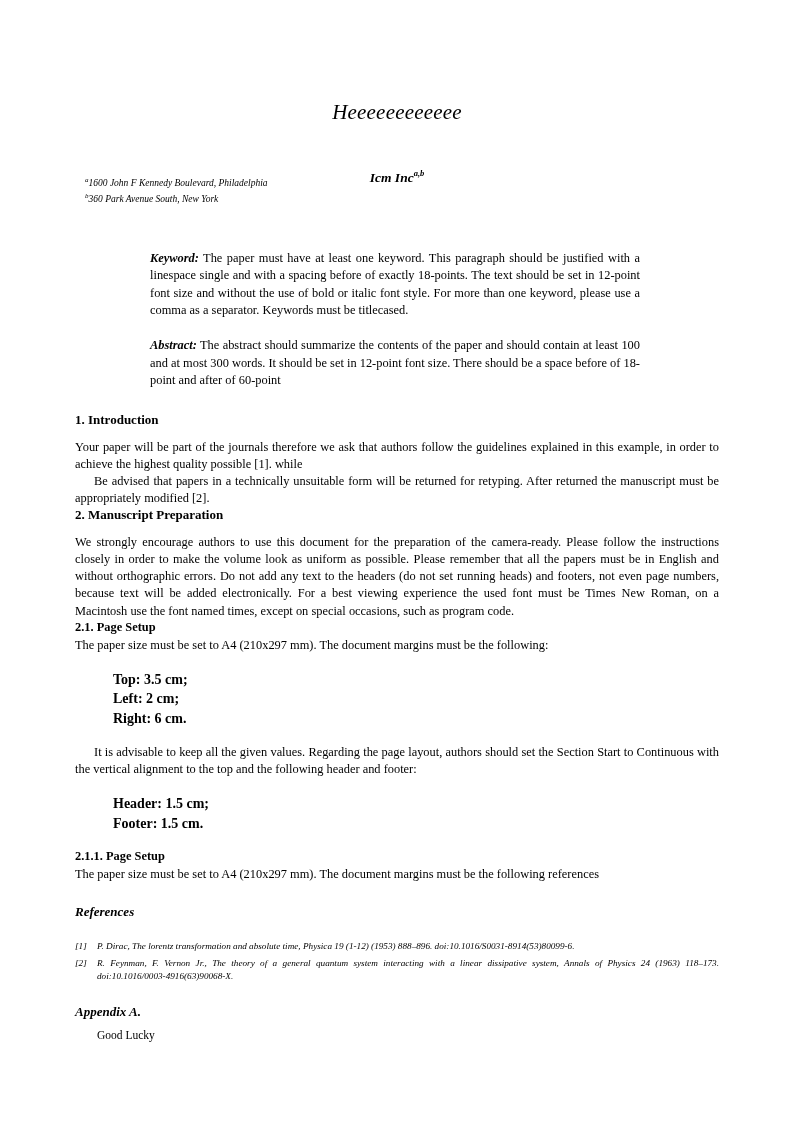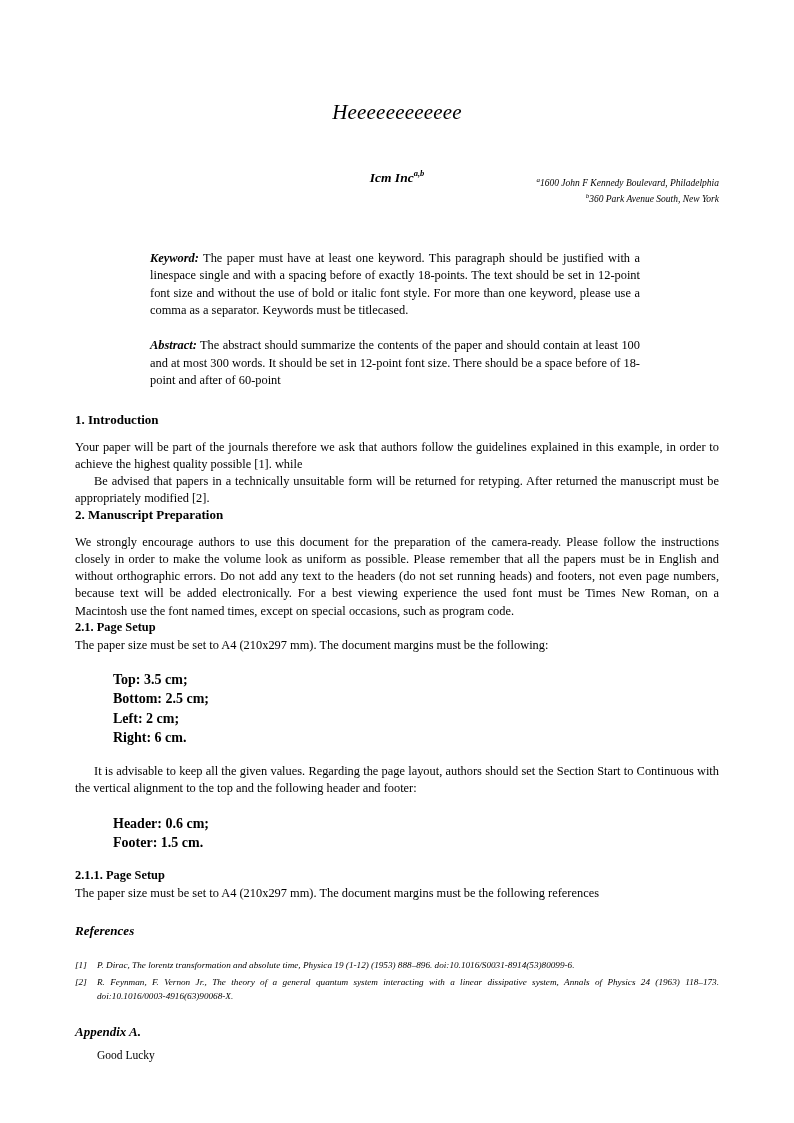--- a/index.html
+++ b/index.html
@@ -47,24 +47,24 @@
     margin-top: 20px;
   }
   .authors sup {
     font-size: 8.5px;
     font-weight: bold;
     font-style: italic;
     vertical-align: super;
   }
   .affils {
     position: absolute;
-    left: 75px;
+    left: 85px;
     top: 175px;
     width: 644px;
-    text-align: right;
+    text-align: left;
     font-size: 9.5px;
     font-style: italic;
     line-height: 1.45;
   }
   .affils div { white-space: nowrap; }
   .affils sup {
     font-size: 7px;
     vertical-align: super;
   }
 
@@ -194,27 +194,26 @@
     <p class="para">Your paper will be part of the journals therefore we ask that authors follow the guidelines explained in this example, in order to achieve the highest quality possible [1]. while</p>
     <p class="para indent">Be advised that papers in a technically unsuitable form will be returned for retyping. After returned the manuscript must be appropriately modified [2].</p>
 
     <h2 class="sec gap-before-lg">2.   Manuscript Preparation</h2>
     <p class="para">We strongly encourage authors to use this document for the preparation of the camera-ready. Please follow the instructions closely in order to make the volume look as uniform as possible. Please remember that all the papers must be in English and without orthographic errors. Do not add any text to the headers (do not set running heads) and footers, not even page numbers, because text will be added electronically. For a best viewing experience the used font must be Times New Roman, on a Macintosh use the font named times, except on special occasions, such as program code.</p>
 
     <h3 class="sub gap-before">2.1.  Page Setup</h3>
     <p class="para">The paper size must be set to A4 (210x297 mm). The document margins must be the following:</p>
     <ul class="itemlist">
       <li>Top: 3.5 cm;</li>
-      <li>Bottom: 2.5 cm;</li>
       <li>Left: 2 cm;</li>
       <li>Right: 6 cm.</li>
     </ul>
     <p class="para indent">It is advisable to keep all the given values. Regarding the page layout, authors should set the Section Start to Continuous with the vertical alignment to the top and the following header and footer:</p>
     <ul class="itemlist">
-      <li>Header: 0.6 cm;</li>
+      <li>Header: 1.5 cm;</li>
       <li>Footer: 1.5 cm.</li>
     </ul>
 
     <h3 class="sub gap-before">2.1.1.  Page Setup</h3>
     <p class="para">The paper size must be set to A4 (210x297 mm). The document margins must be the following references</p>
 
     <div class="gap-before-lg">
       <div class="refs-head">References</div>
       <ul class="reflist">
         <li><span class="num">[1]</span><span>P. Dirac, The lorentz transformation and absolute time, Physica 19 (1-12) (1953) 888–896. doi:10.1016/S0031-8914(53)80099-6.</span></li>

